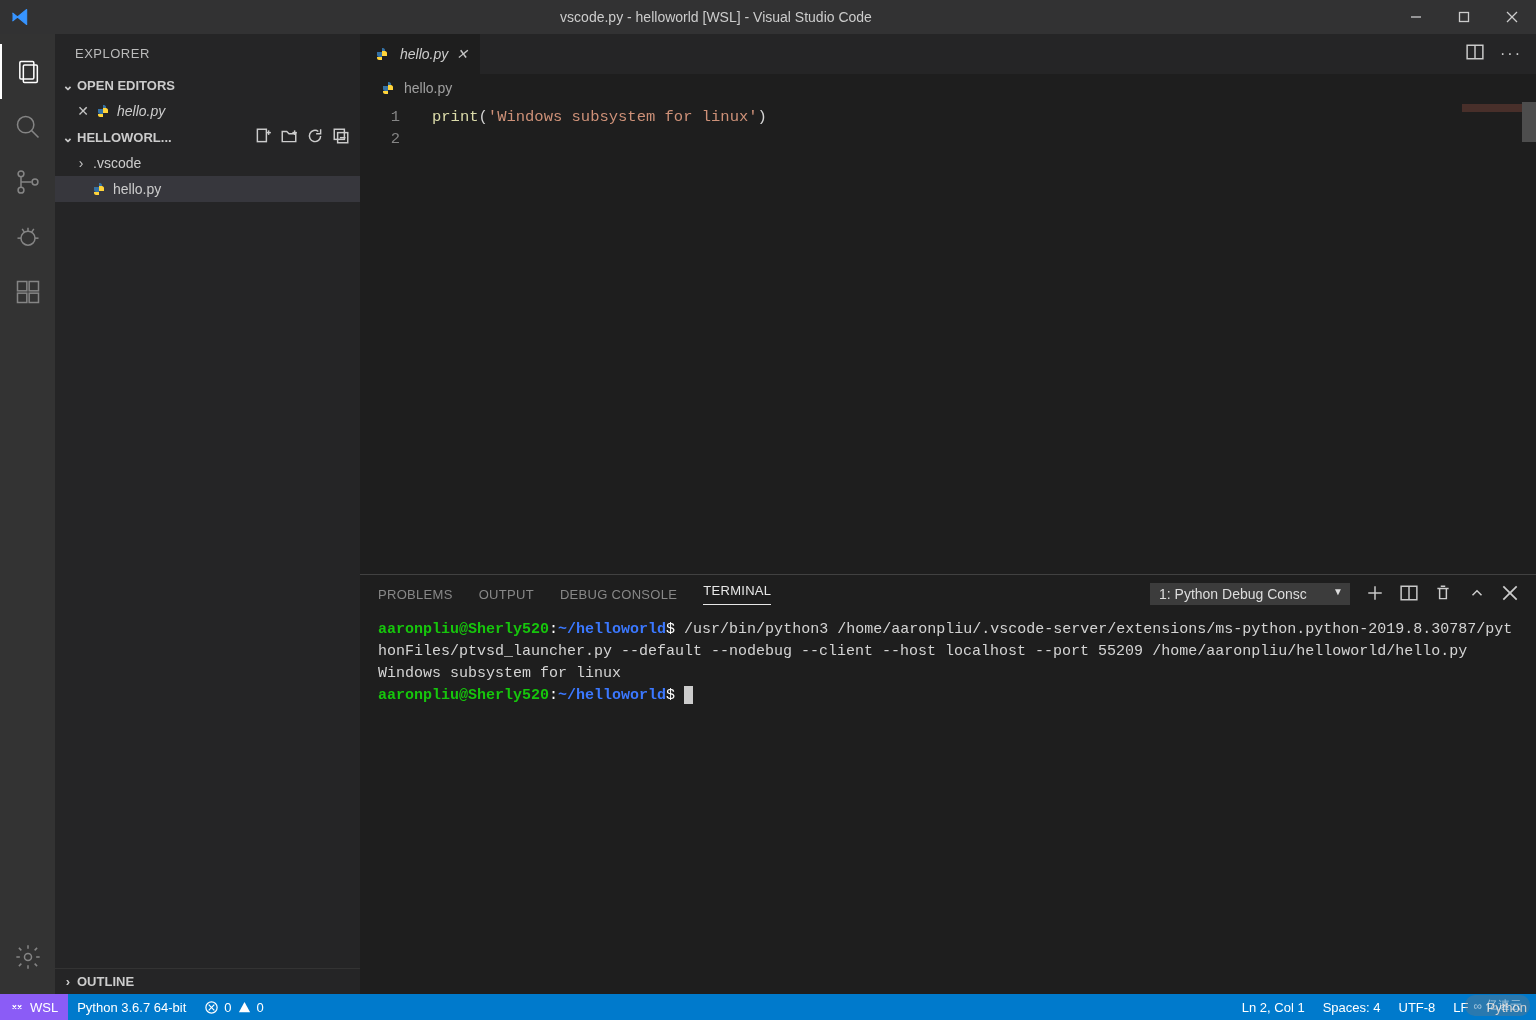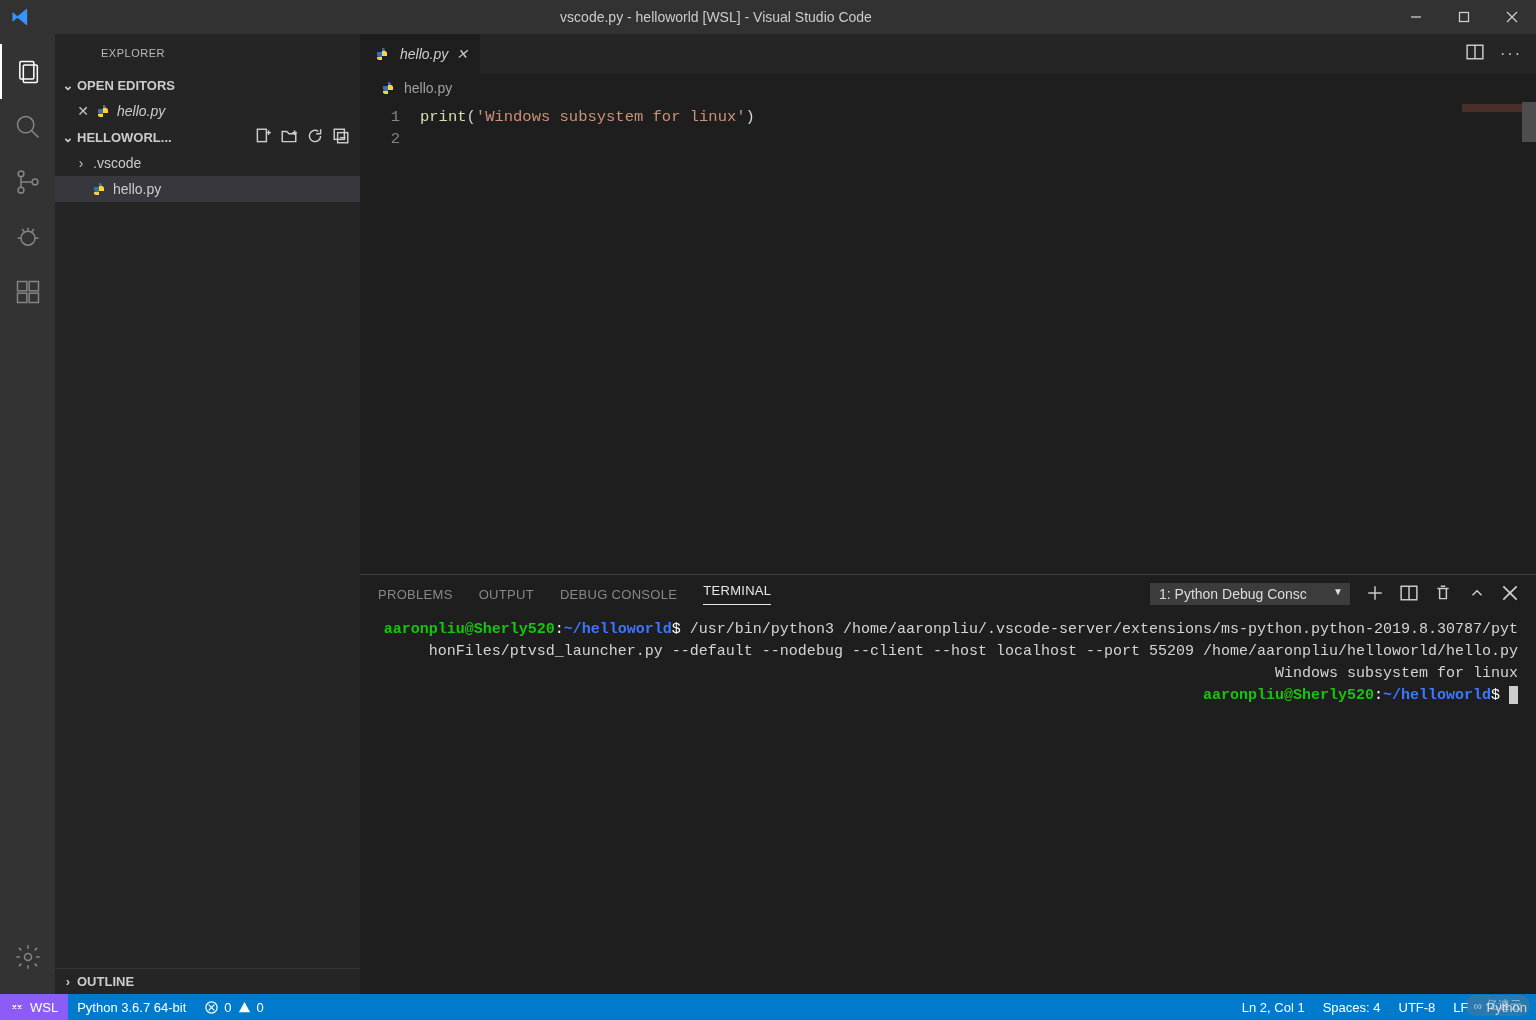--- a/index.html
+++ b/index.html
@@ -80,23 +80,22 @@
   background: #252526;
   display: flex;
   flex-direction: column;
 }
 .sidebar-title {
   height: 38px;
   display: flex;
   align-items: center;
   padding: 0 20px;
   color: #bbbbbb;
-  font-size: 11px;
+  font-size: 13px;
   letter-spacing: 0.5px;
-  margin-left: 26px;
 }
 .section-header {
   height: 26px;
   display: flex;
   align-items: center;
   padding: 0 4px 0 4px;
   font-size: 13px;
   font-weight: 600;
   color: #cccccc;
   cursor: pointer;
@@ -172,21 +171,21 @@
   line-height: 22px;
   position: relative;
 }
 .gutter {
   width: 60px;
   text-align: right;
   color: #858585;
   padding-right: 20px;
   padding-top: 4px;
 }
-.code-lines { padding-top: 4px; flex: 1; }
+.code-lines { padding-top: 4px; flex: 1; margin-left: 12px; }
 .code-line { white-space: pre; }
 .tok-fn { color: #dcdcaa; }
 .tok-punc { color: #d4d4d4; }
 .tok-str { color: #ce9178; }
 .minimap {
   position: absolute;
   right: 14px;
   top: 2px;
   width: 60px;
   height: 8px;
@@ -241,21 +240,20 @@
 }
 .panel-content {
   flex: 1;
   padding: 6px 18px;
   font-family: Consolas, "Courier New", monospace;
   font-size: 15px;
   line-height: 22px;
   color: #d4d4d4;
   white-space: pre-wrap;
   word-break: break-all;
-  text-align: right;
 }
 .t-user { color: #16c60c; font-weight: bold; }
 .t-path { color: #3b78ff; font-weight: bold; }
 .t-white { color: #ffffff; }
 .cursor-block {
   display: inline-block;
   width: 9px;
   height: 18px;
   background: #cccccc;
   vertical-align: text-bottom;

